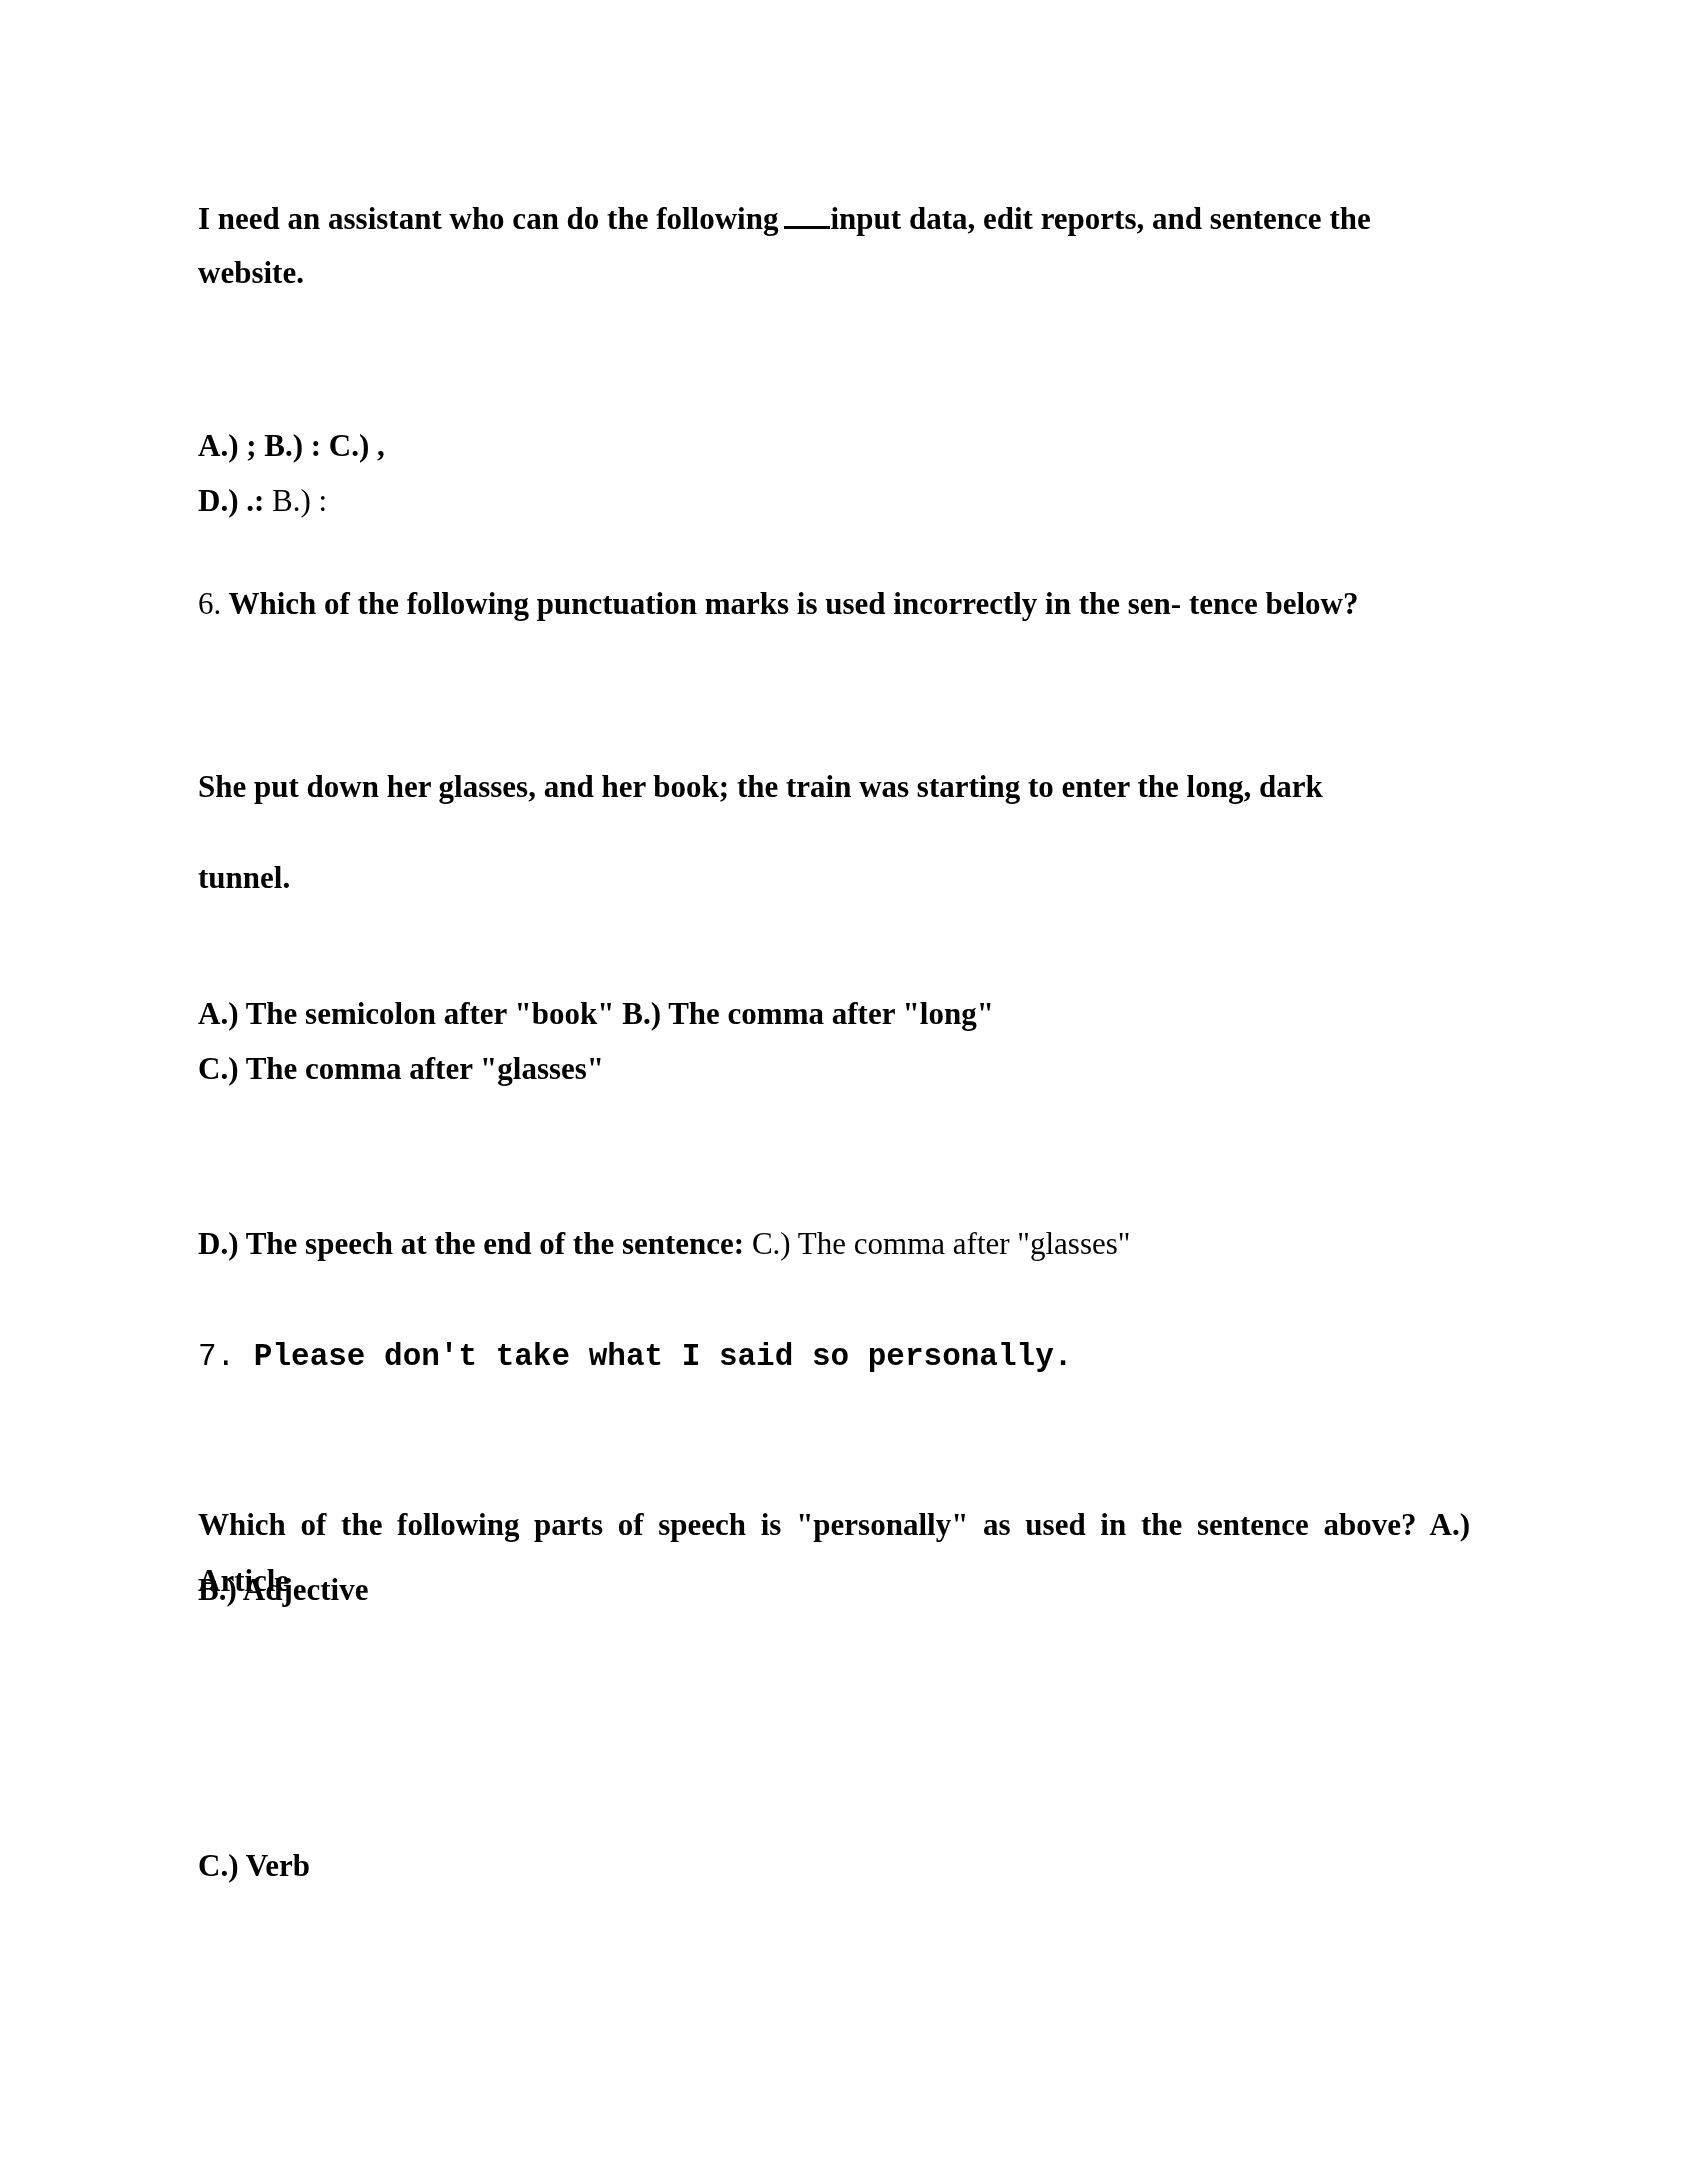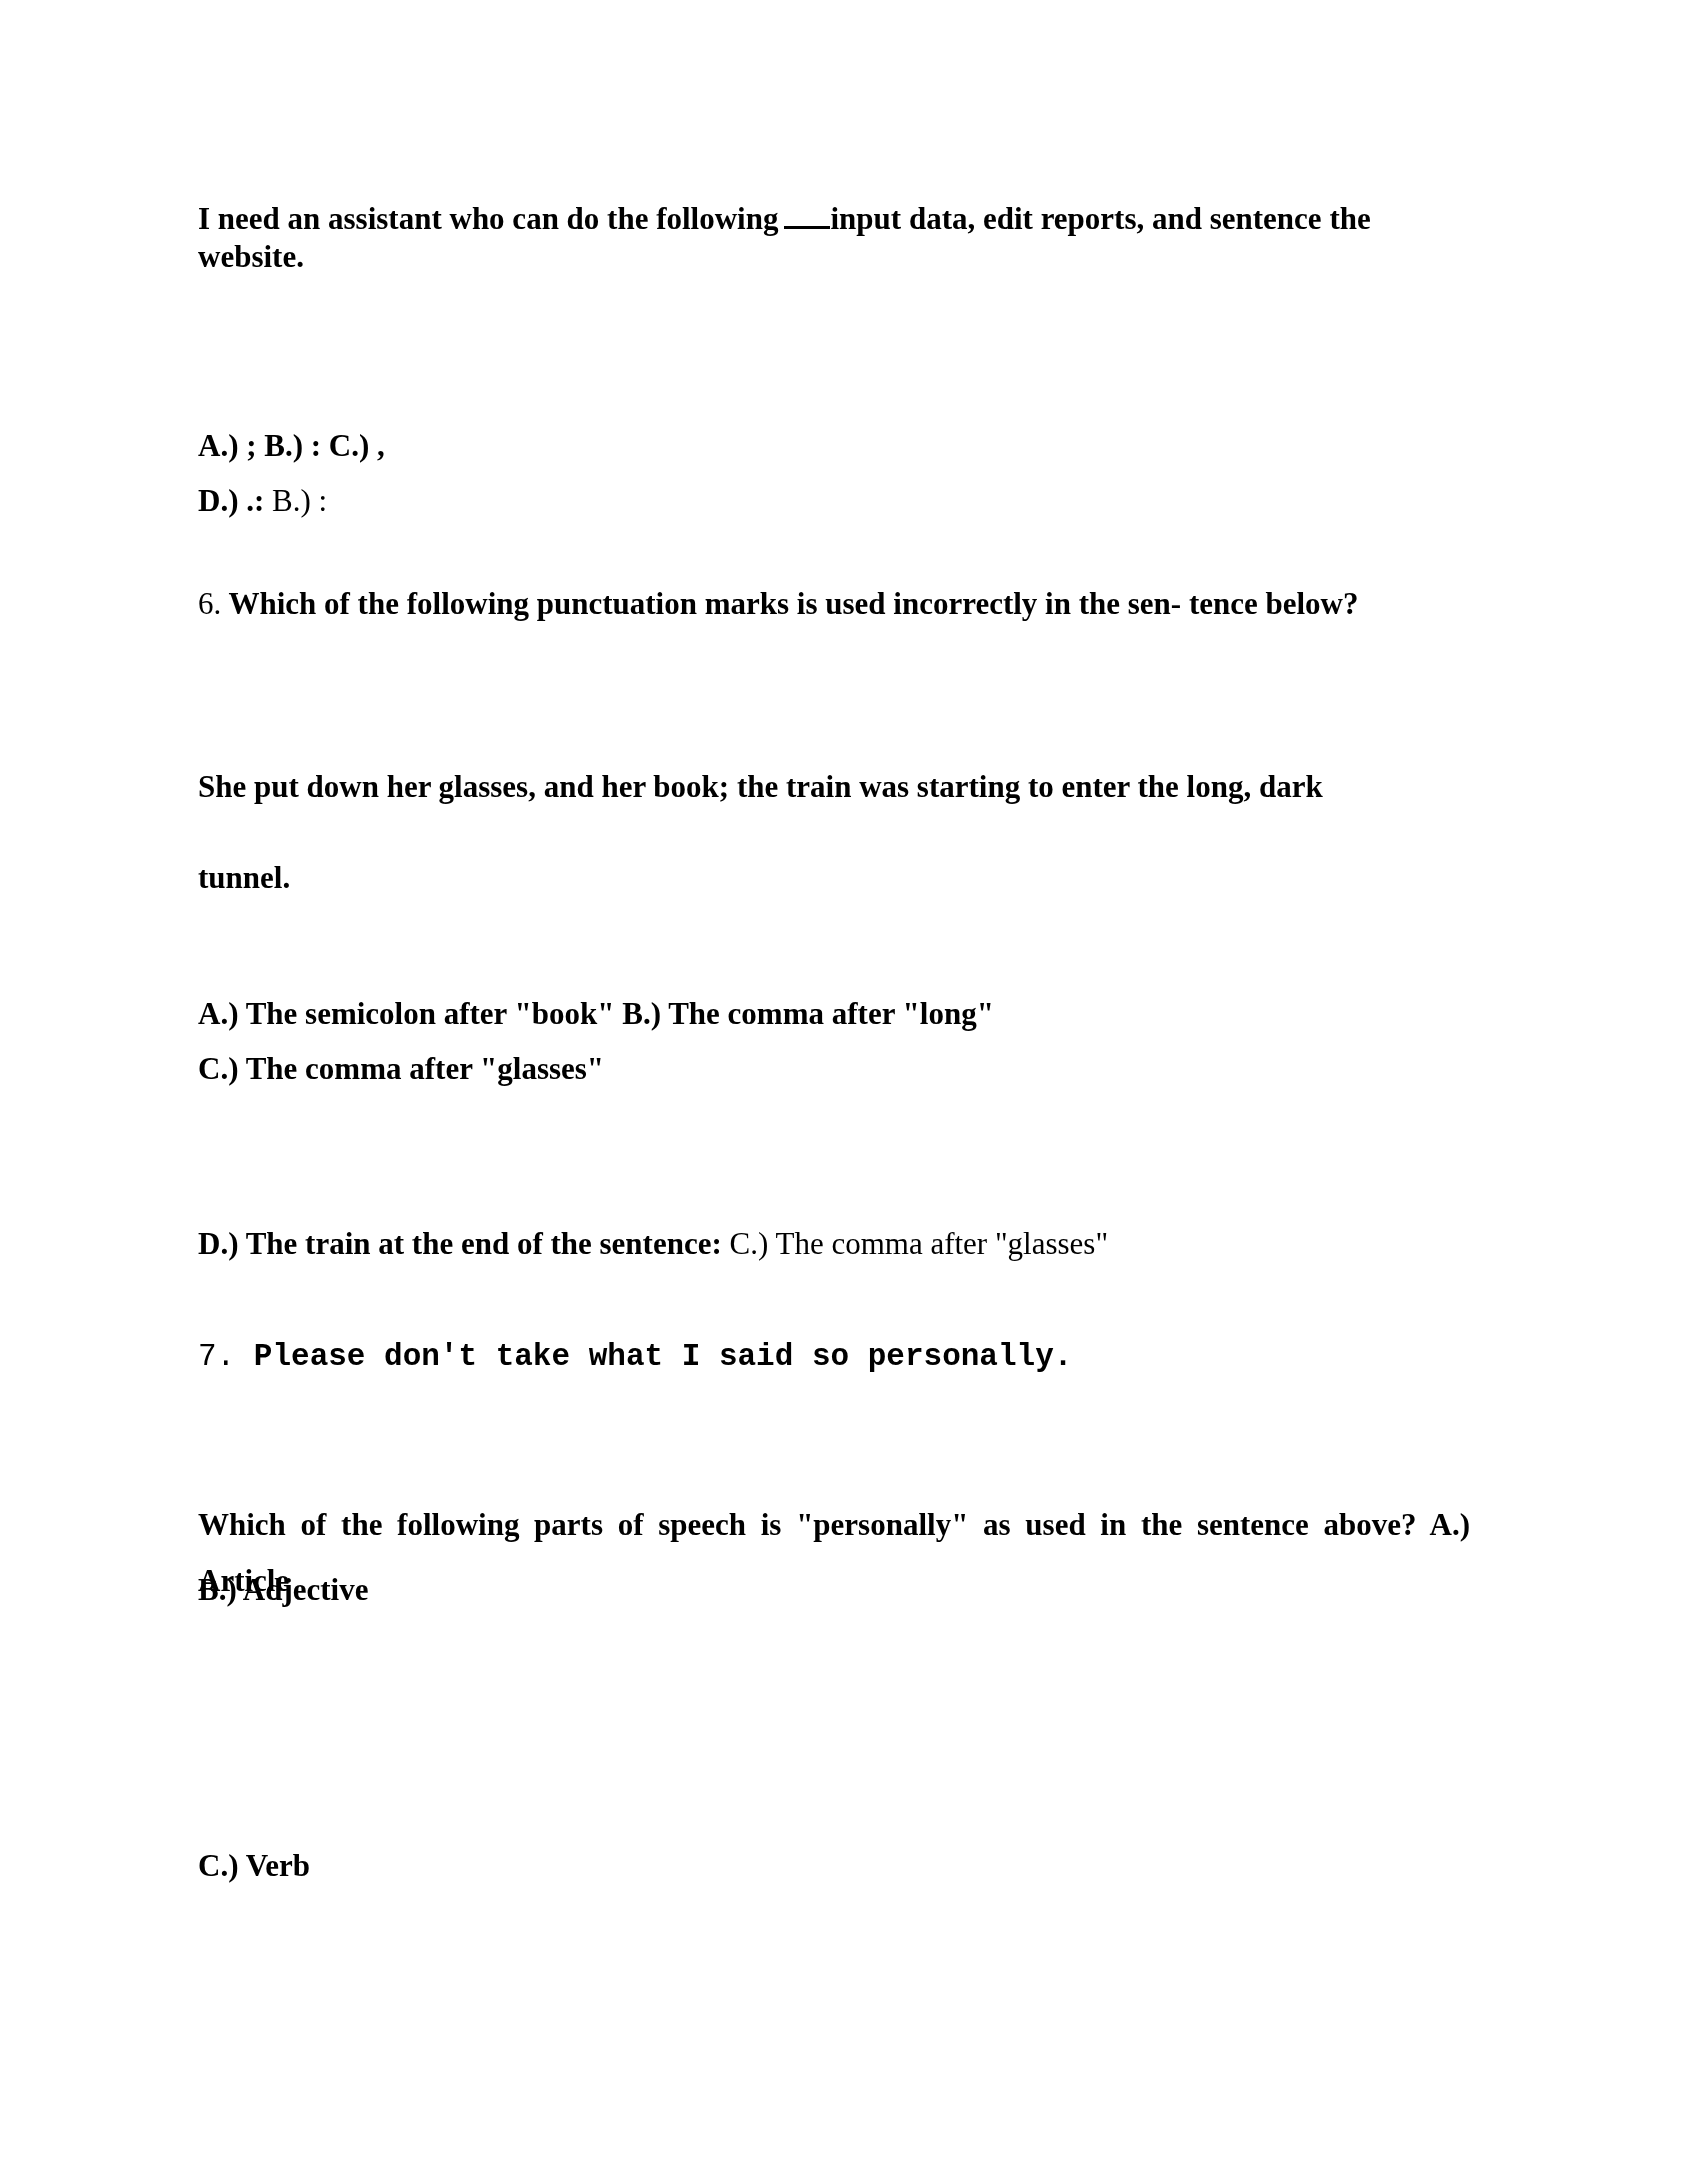--- a/index.html
+++ b/index.html
@@ -12,39 +12,39 @@
   .blank { display: inline-block; width: 46px; border-bottom: 3px solid #000;
            height: 22px; vertical-align: baseline; margin-left: 6px; }
   .justify { text-align: justify; text-align-last: justify; width: 1272px; white-space: normal; font-family: Liberation Serif, serif; }
 </style>
 </head>
 <body>
 
 <div class="line b" style="top:201px;">
   <span>I need an assistant who can do the following</span><span class="blank"></span><span>input data, edit reports, and sentence the</span>
 </div>
-<div class="line b" style="top:239px;">website.</div>
+<div class="line b" style="top:255px;">website.</div>
 
 <div class="line b" style="top:428px;">A.) ; B.) : C.) ,</div>
 <div class="line" style="top:483px;">
   <span class="b">D.) .:</span><span class="r"> B.) :</span>
 </div>
 
 <div class="line" style="top:586px;">
   <span class="r">6.</span><span class="b"> Which of the following punctuation marks is used incorrectly in the sen- tence below?</span>
 </div>
 
 <div class="line b" style="top:769px;">She put down her glasses, and her book; the train was starting to enter the long, dark</div>
 <div class="line b" style="top:860px;">tunnel.</div>
 
 <div class="line b" style="top:996px;">A.) The semicolon after "book" B.) The comma after "long"</div>
 <div class="line b" style="top:1051px;">C.) The comma after "glasses"</div>
 
 <div class="line" style="top:1226px;">
-  <span class="b">D.) The train at the end of the sentence:</span><span class="r"> C.) The comma after "glasses"</span>
+  <span class="b">D.) The speech at the end of the sentence:</span><span class="r"> C.) The comma after "glasses"</span>
 </div>
 
 <div class="line" style="top:1339px;font-family:Liberation Mono, monospace;">
   <span class="r">7.</span><span class="b"> Please don't take what I said so personally.</span>
 </div>
 
 <div class="line b justify" style="top:1507px;">Which of the following parts of speech is "personally" as used in the sentence above? A.)</div>
 <div class="line b" style="top:1563px;font-family:Liberation Serif, serif;">Article</div>
 <div class="line b" style="top:1572px;">B.) Adjective</div>
 <div class="line b" style="top:1848px;">C.) Verb</div>

